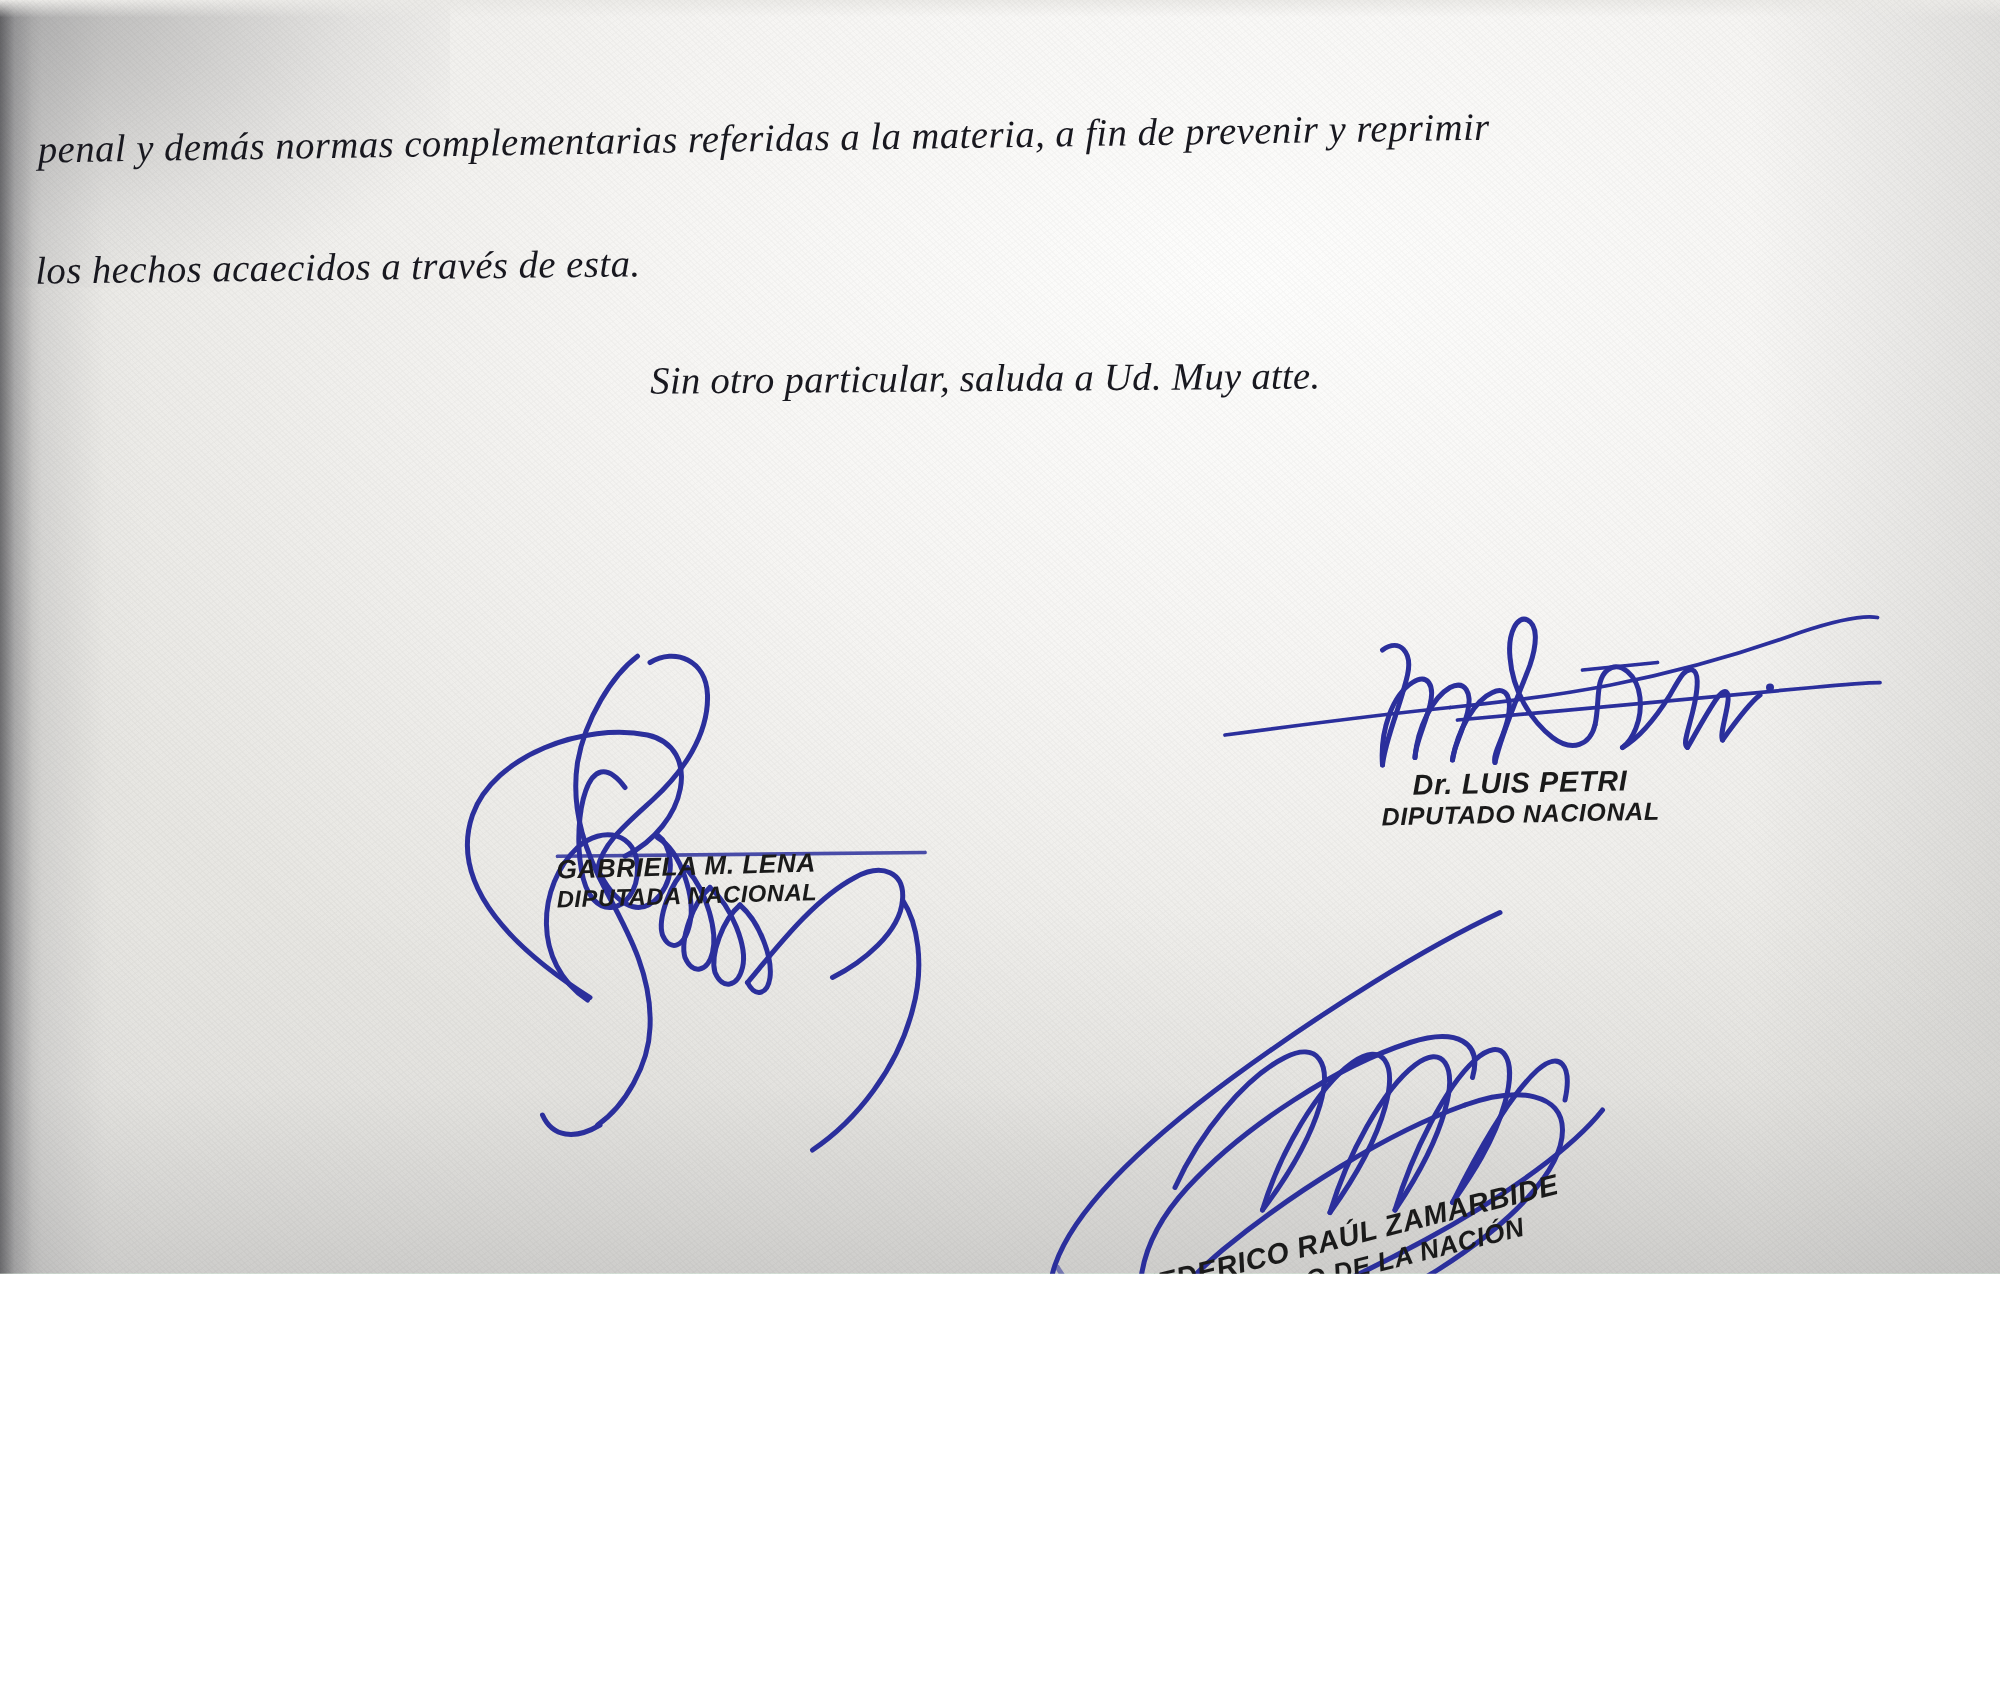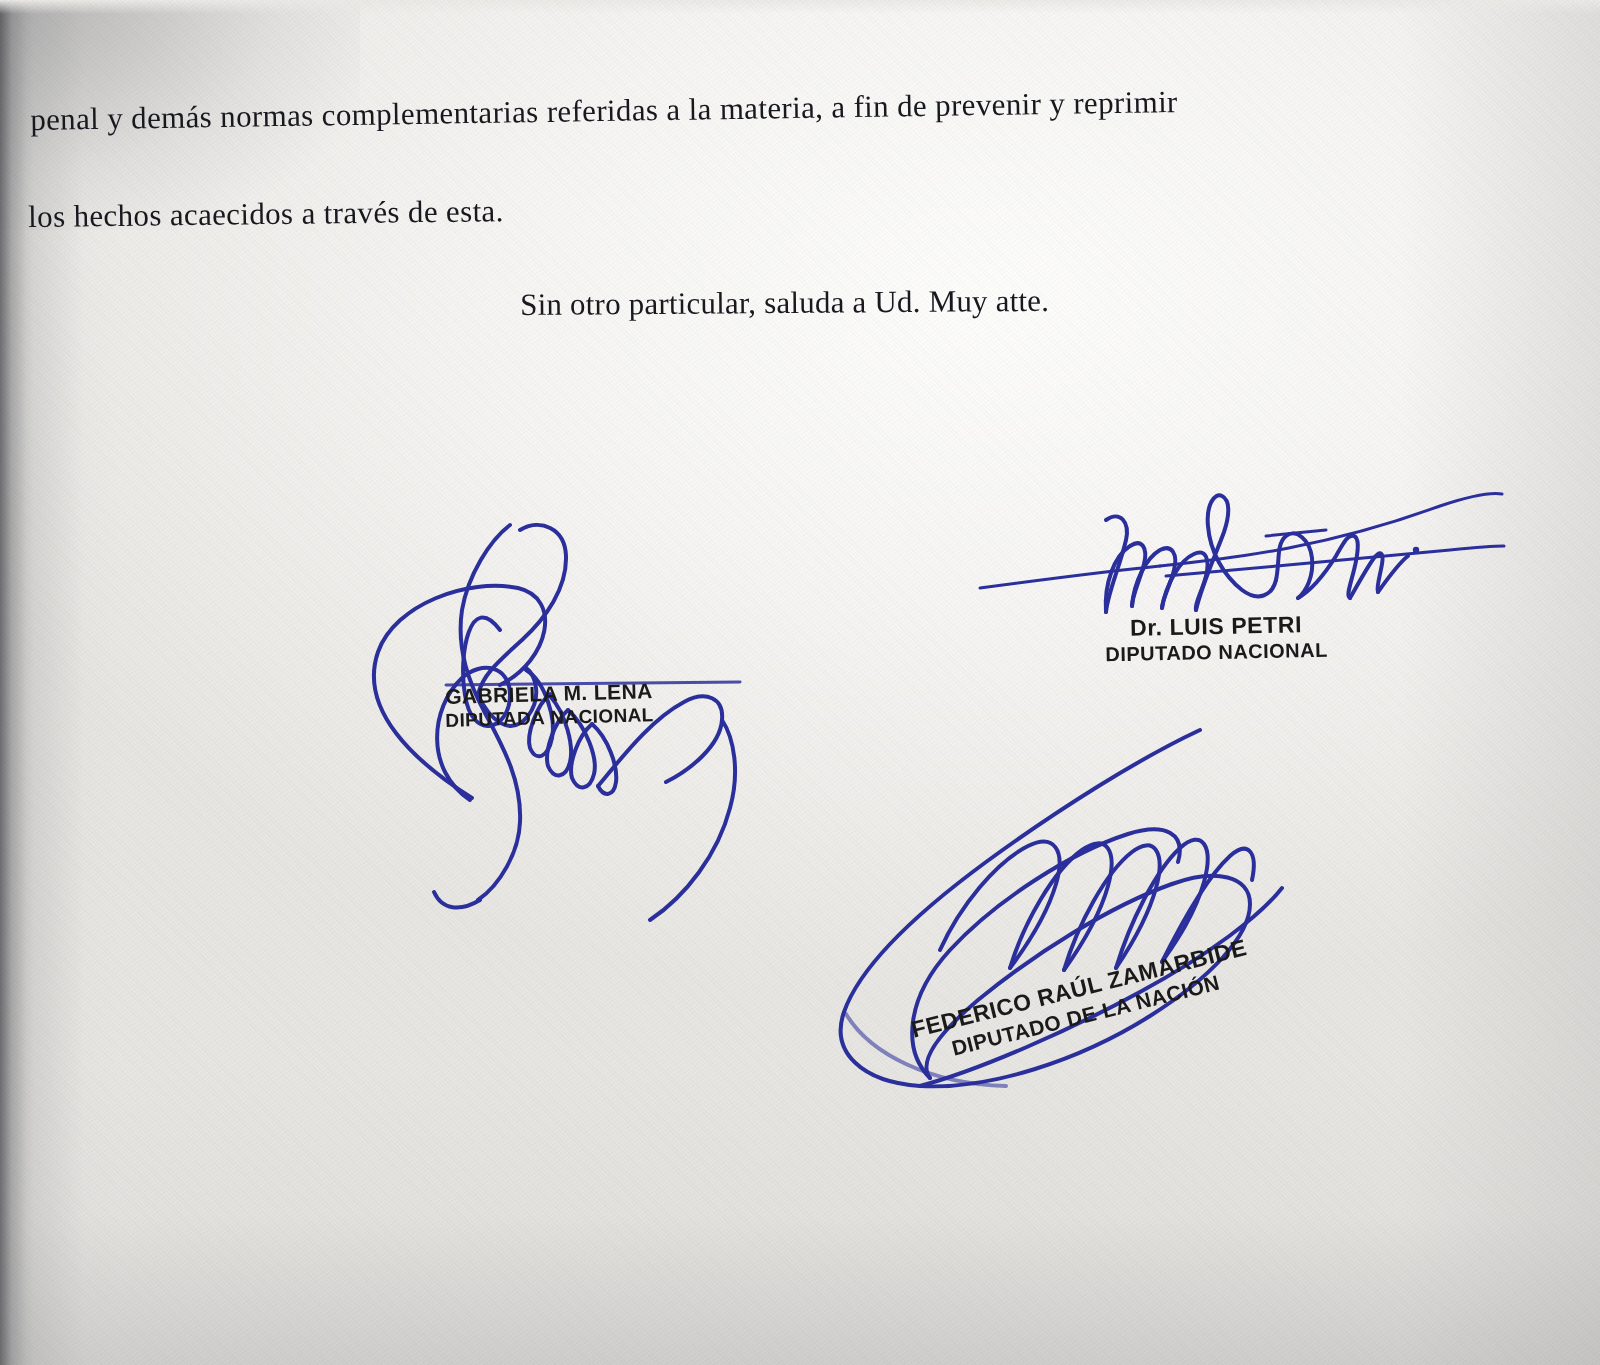--- a/index.html
+++ b/index.html
@@ -10,23 +10,24 @@
   body {
     width: 1600px;
     height: 1365px;
     overflow: hidden;
     font-family: "Liberation Serif", serif;
   }
 
   #page {
     position: relative;
     width: 1600px;
-    height: 1365px;
+    height: 1019px;
     background: #86efac;
     overflow: hidden;
+    font-style: italic;
   }
 
   
   .paper {
     position: absolute;
     inset: 0;
     background:
       radial-gradient(ellipse 1100px 700px at 62% 22%, #fdfdfc 0%, #f6f5f3 45%, #eeedea 75%, #e7e6e2 100%),
       linear-gradient(100deg, #e9e8e5 0%, #f7f6f4 12%, #fbfaf9 40%, #f4f3f0 72%, #e8e7e3 100%);
   }

